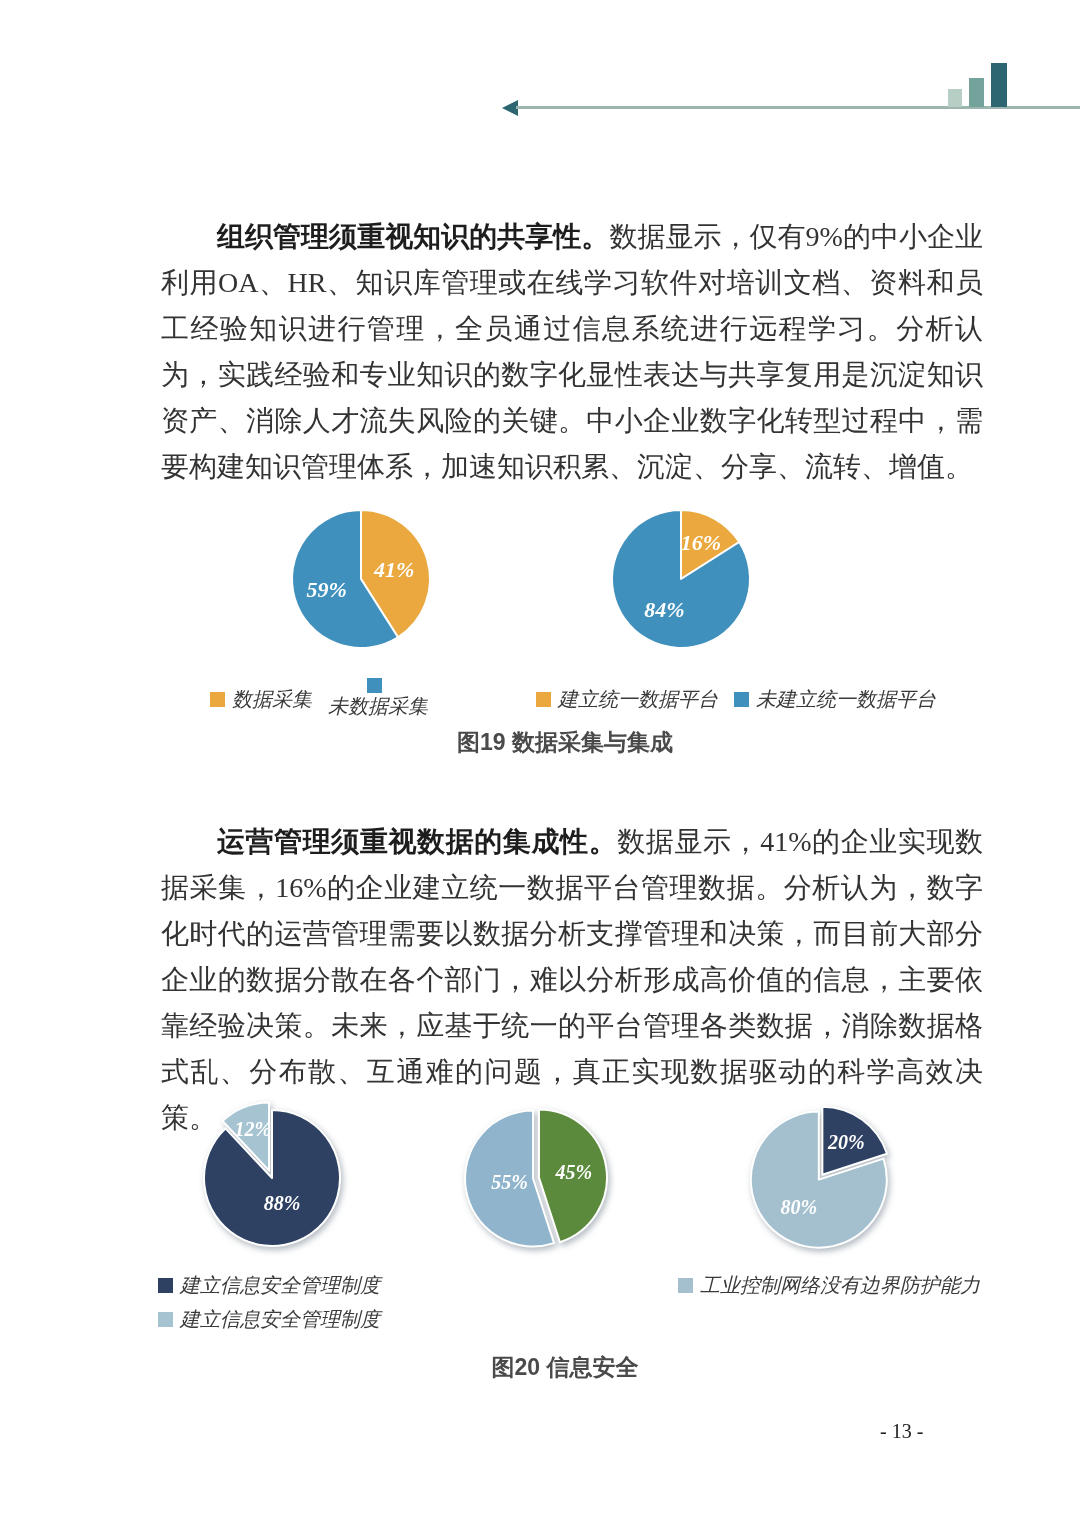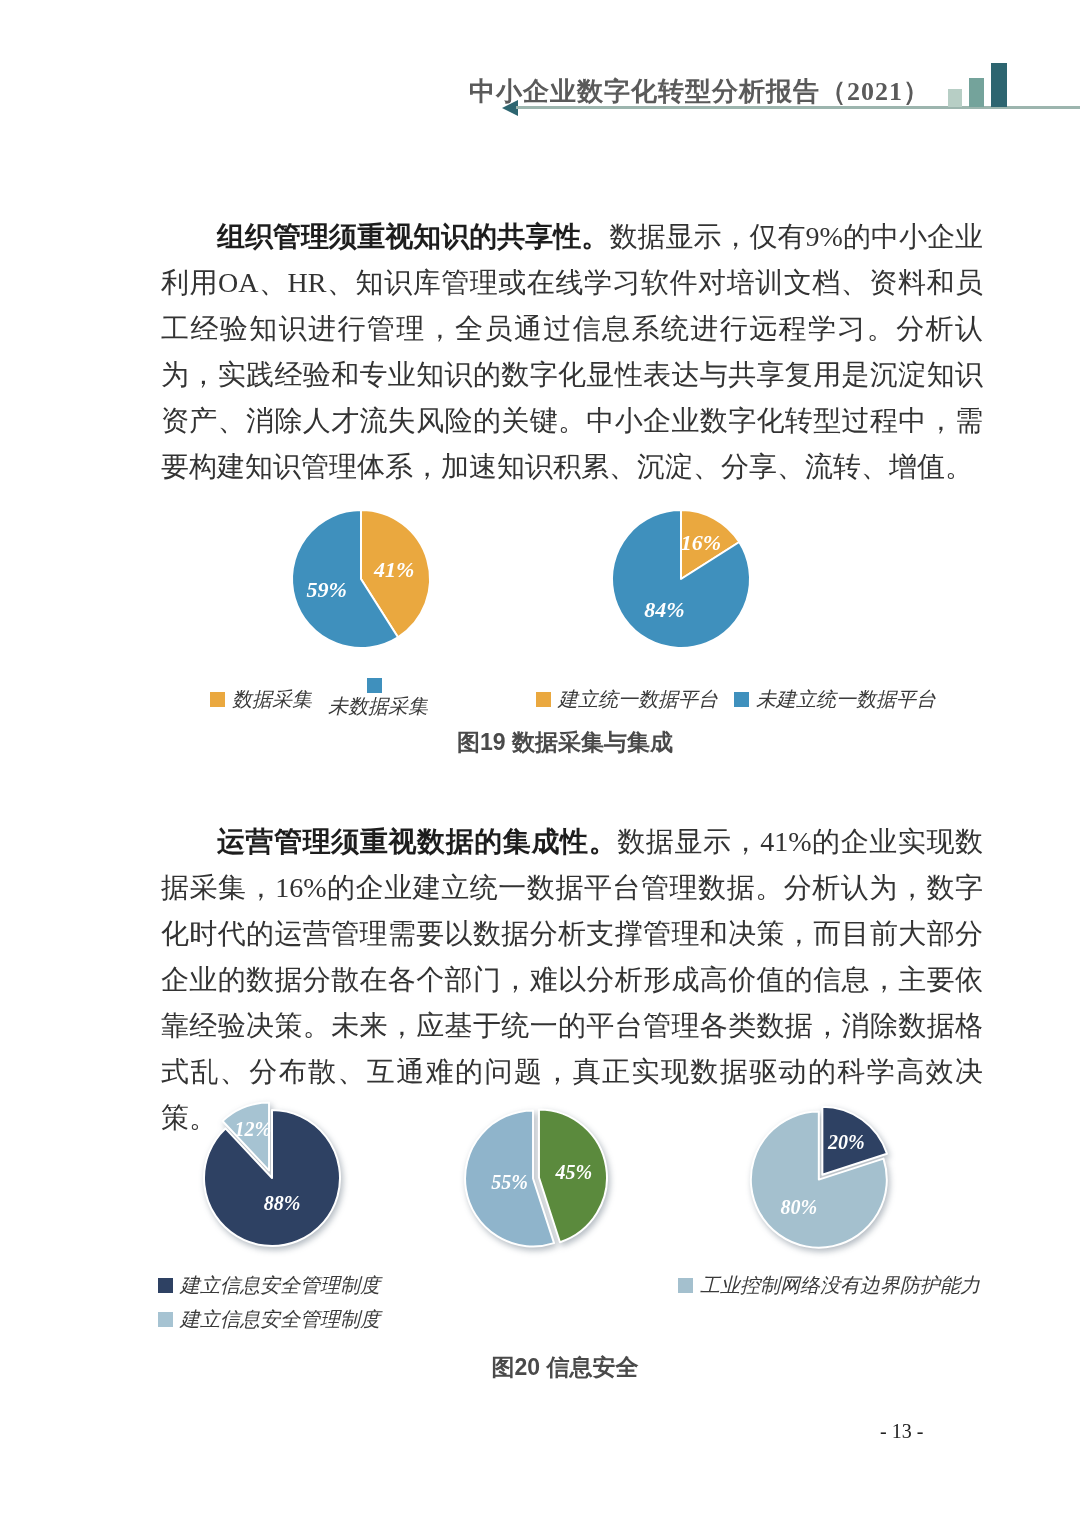--- a/index.html
+++ b/index.html
@@ -72,21 +72,20 @@
   .page-num{
     position:absolute;left:880px;top:1420px;width:130px;text-align:left;
     font-size:20px;color:#222;font-family:"Liberation Serif","DejaVu Serif",serif;
   }
 </style>
 </head>
 <body>
 
 <div class="page">
 
-  <div class="header-title">中小企业数字化转型分析报告（2021）</div>
   <div class="header-arrow"></div>
   <div class="header-line"></div>
   <div class="header-bars">
     <i class="hb1" style="background-color: rgb(183, 206, 197);"></i>
     <i class="hb2" style="background-color: rgb(116, 163, 155);"></i>
     <i class="hb3" style="background-color: rgb(45, 101, 112);"></i>
   </div>
 
   <p class="body-text" id="p1"><b>组织管理须重视知识的共享性。</b><span>数据显示，仅有9%的中小企业利用OA、HR、知识库管理或在线学习软件对培训文档、资料和员工经验知识进行管理，全员通过信息系统进行远程学习。分析认为，实践经验和专业知识的数字化显性表达与共享复用是沉淀知识资产、消除人才流失风险的关键。中小企业数字化转型过程中，需要构建知识管理体系，加速知识积累、沉淀、分享、流转、增值。</span></p>
 

